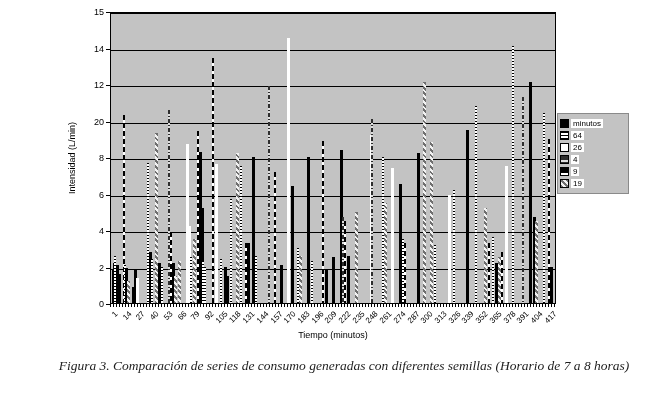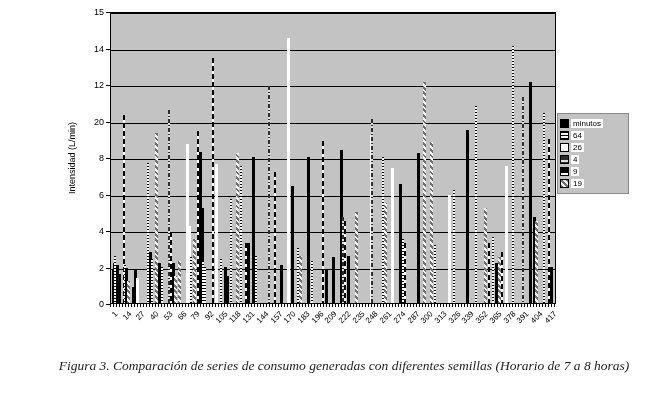--- a/index.html
+++ b/index.html
@@ -140,20 +140,21 @@
       <div class="bar s-original" title="original: 12.1" style="left: 418px; height: 220.8px;"></div>
       <div class="bar s-original" title="original: 4.7" style="left: 422px; height: 85.8px;"></div>
       <div class="bar s-13" title="13: 4.5" style="left: 424px; height: 82.1px;"></div>
       <div class="bar s-43" title="43: 10.4" style="left: 432px; height: 189.8px;"></div>
       <div class="bar s-9" title="9: 9" style="left: 437px; height: 164.3px;"></div>
       <div class="bar s-original" title="original: 2" style="left: 439px; height: 36.5px;"></div>
     </div>
 
   <div class="xtick-strip"></div>
 
+  <div class="axis-title-x">Tiempo (minutos)</div>
 
   <div class="legend">
       <div class="legend-item">
         <span class="legend-marker s-original" style="width: 9px;"></span>
         <span class="legend-label">minutos</span>
       </div>
       <div class="legend-item">
         <span class="legend-marker s-43" style="width: 9px;"></span>
         <span class="legend-label">64</span>
       </div>

